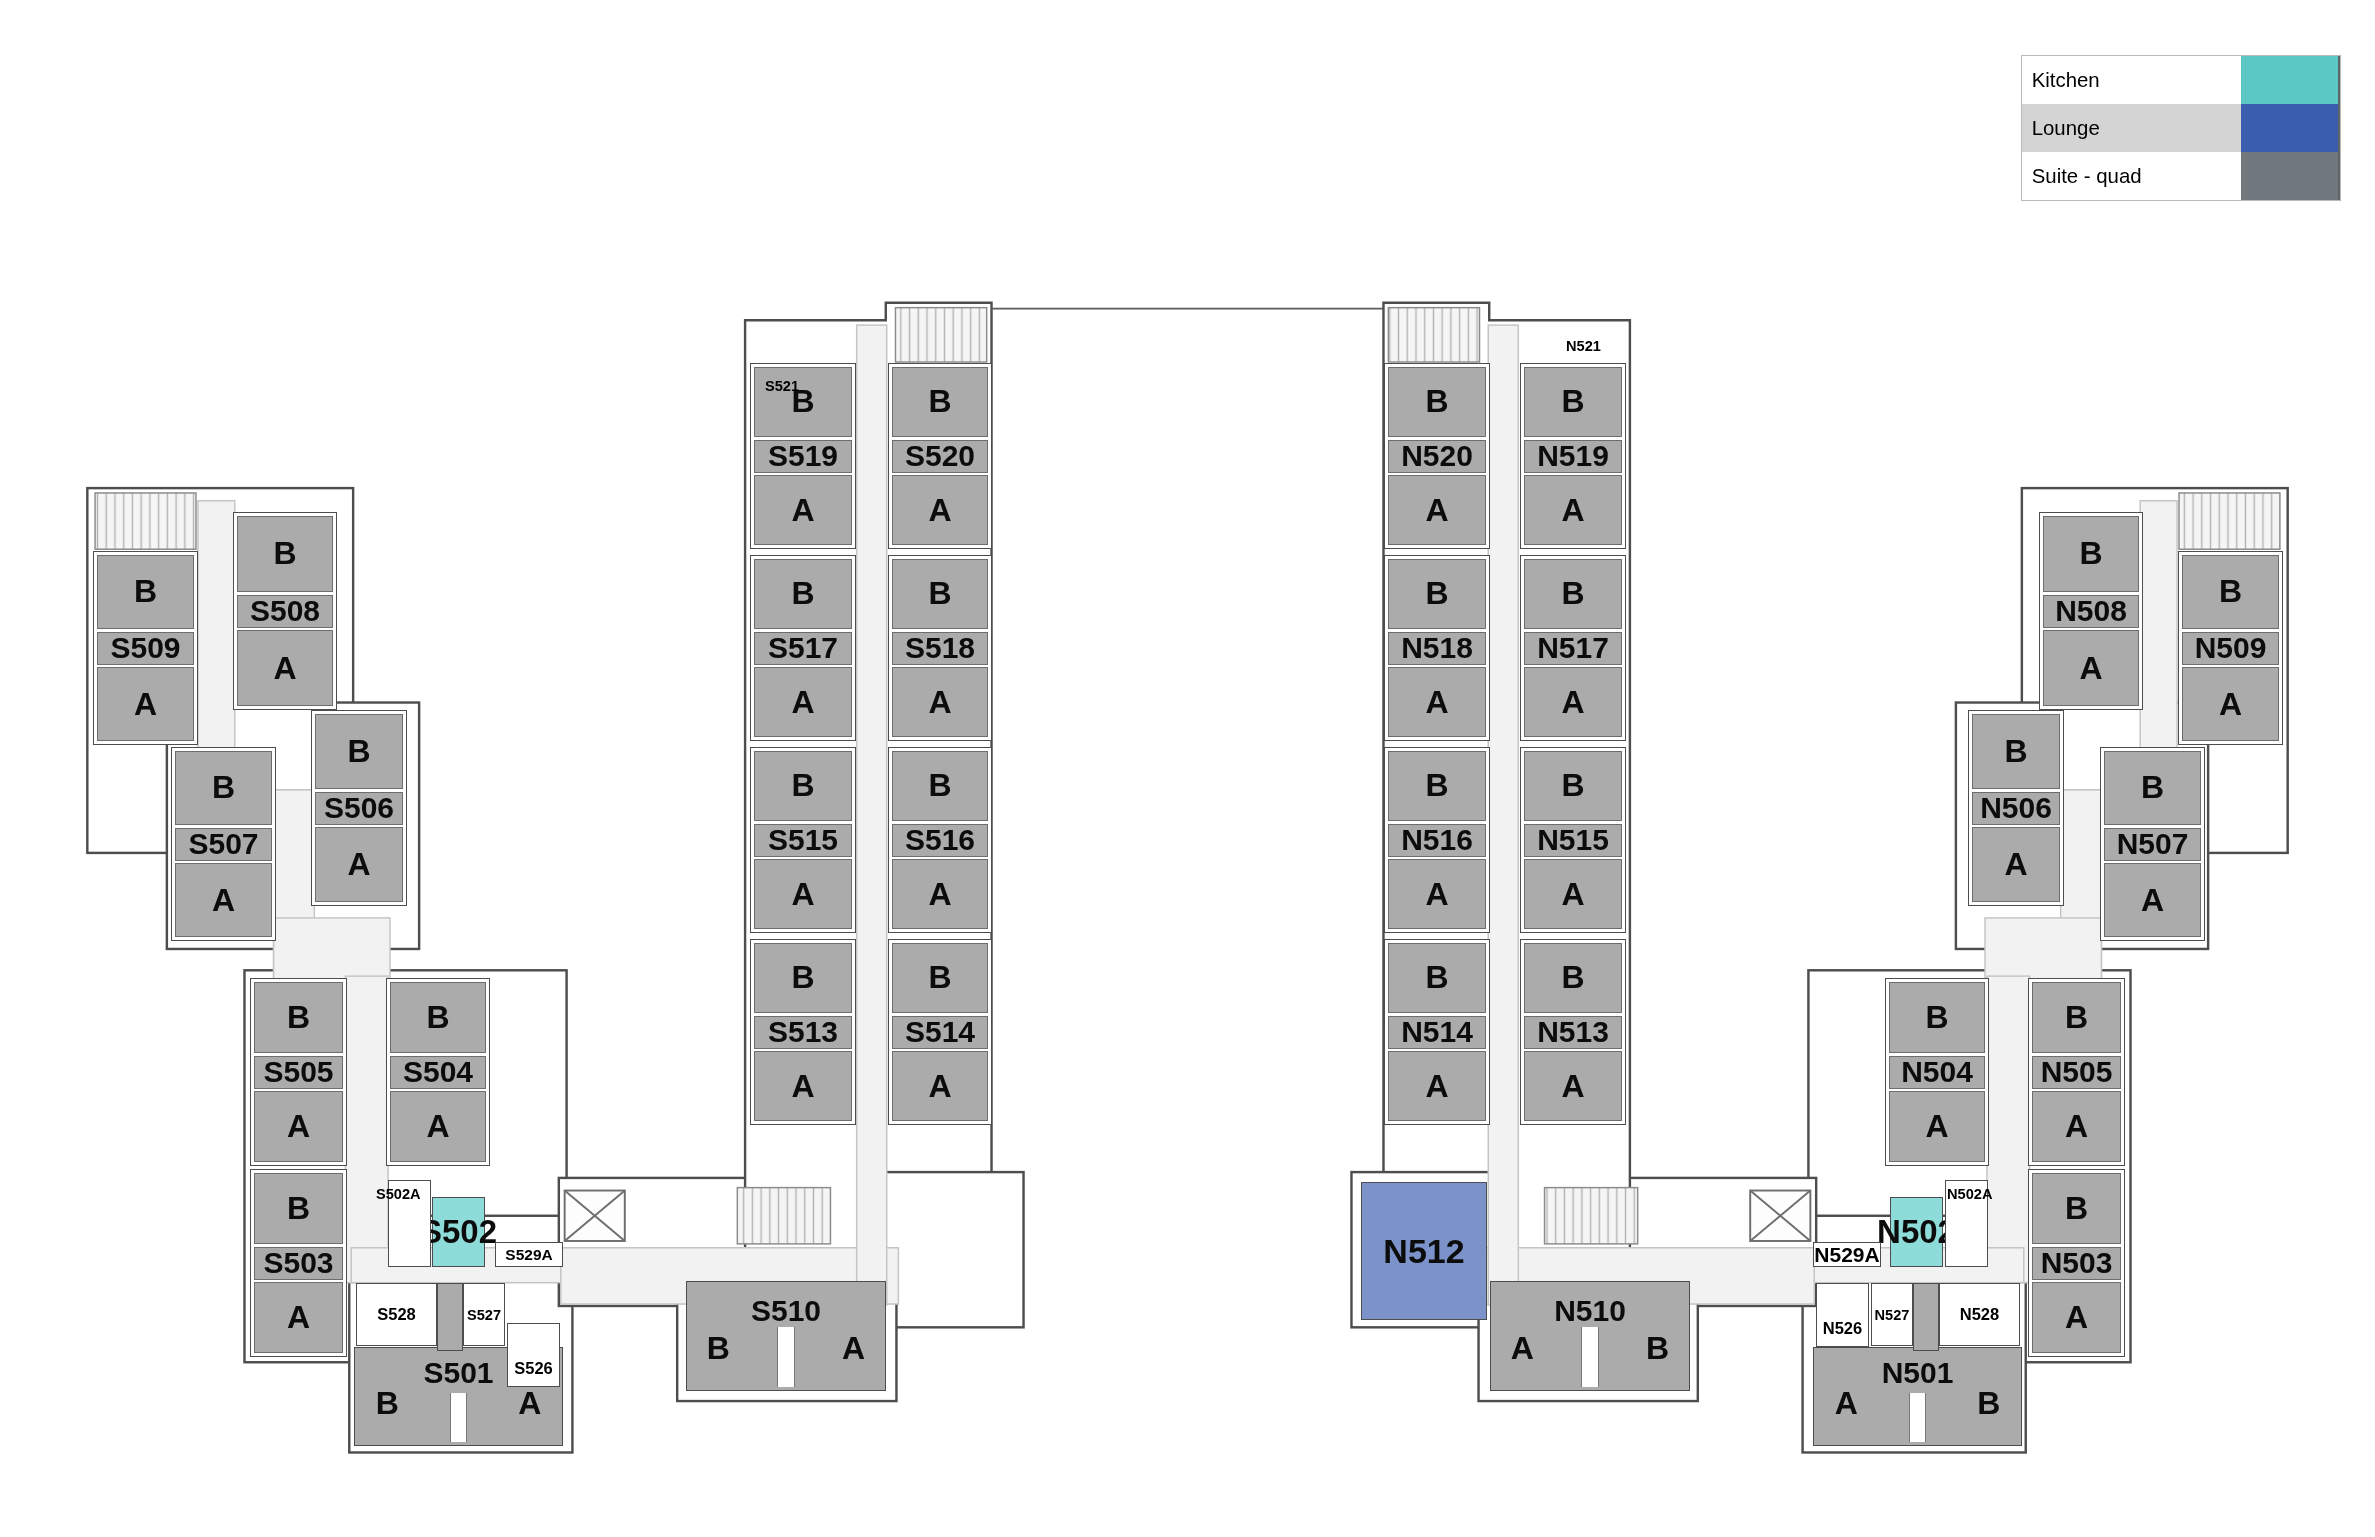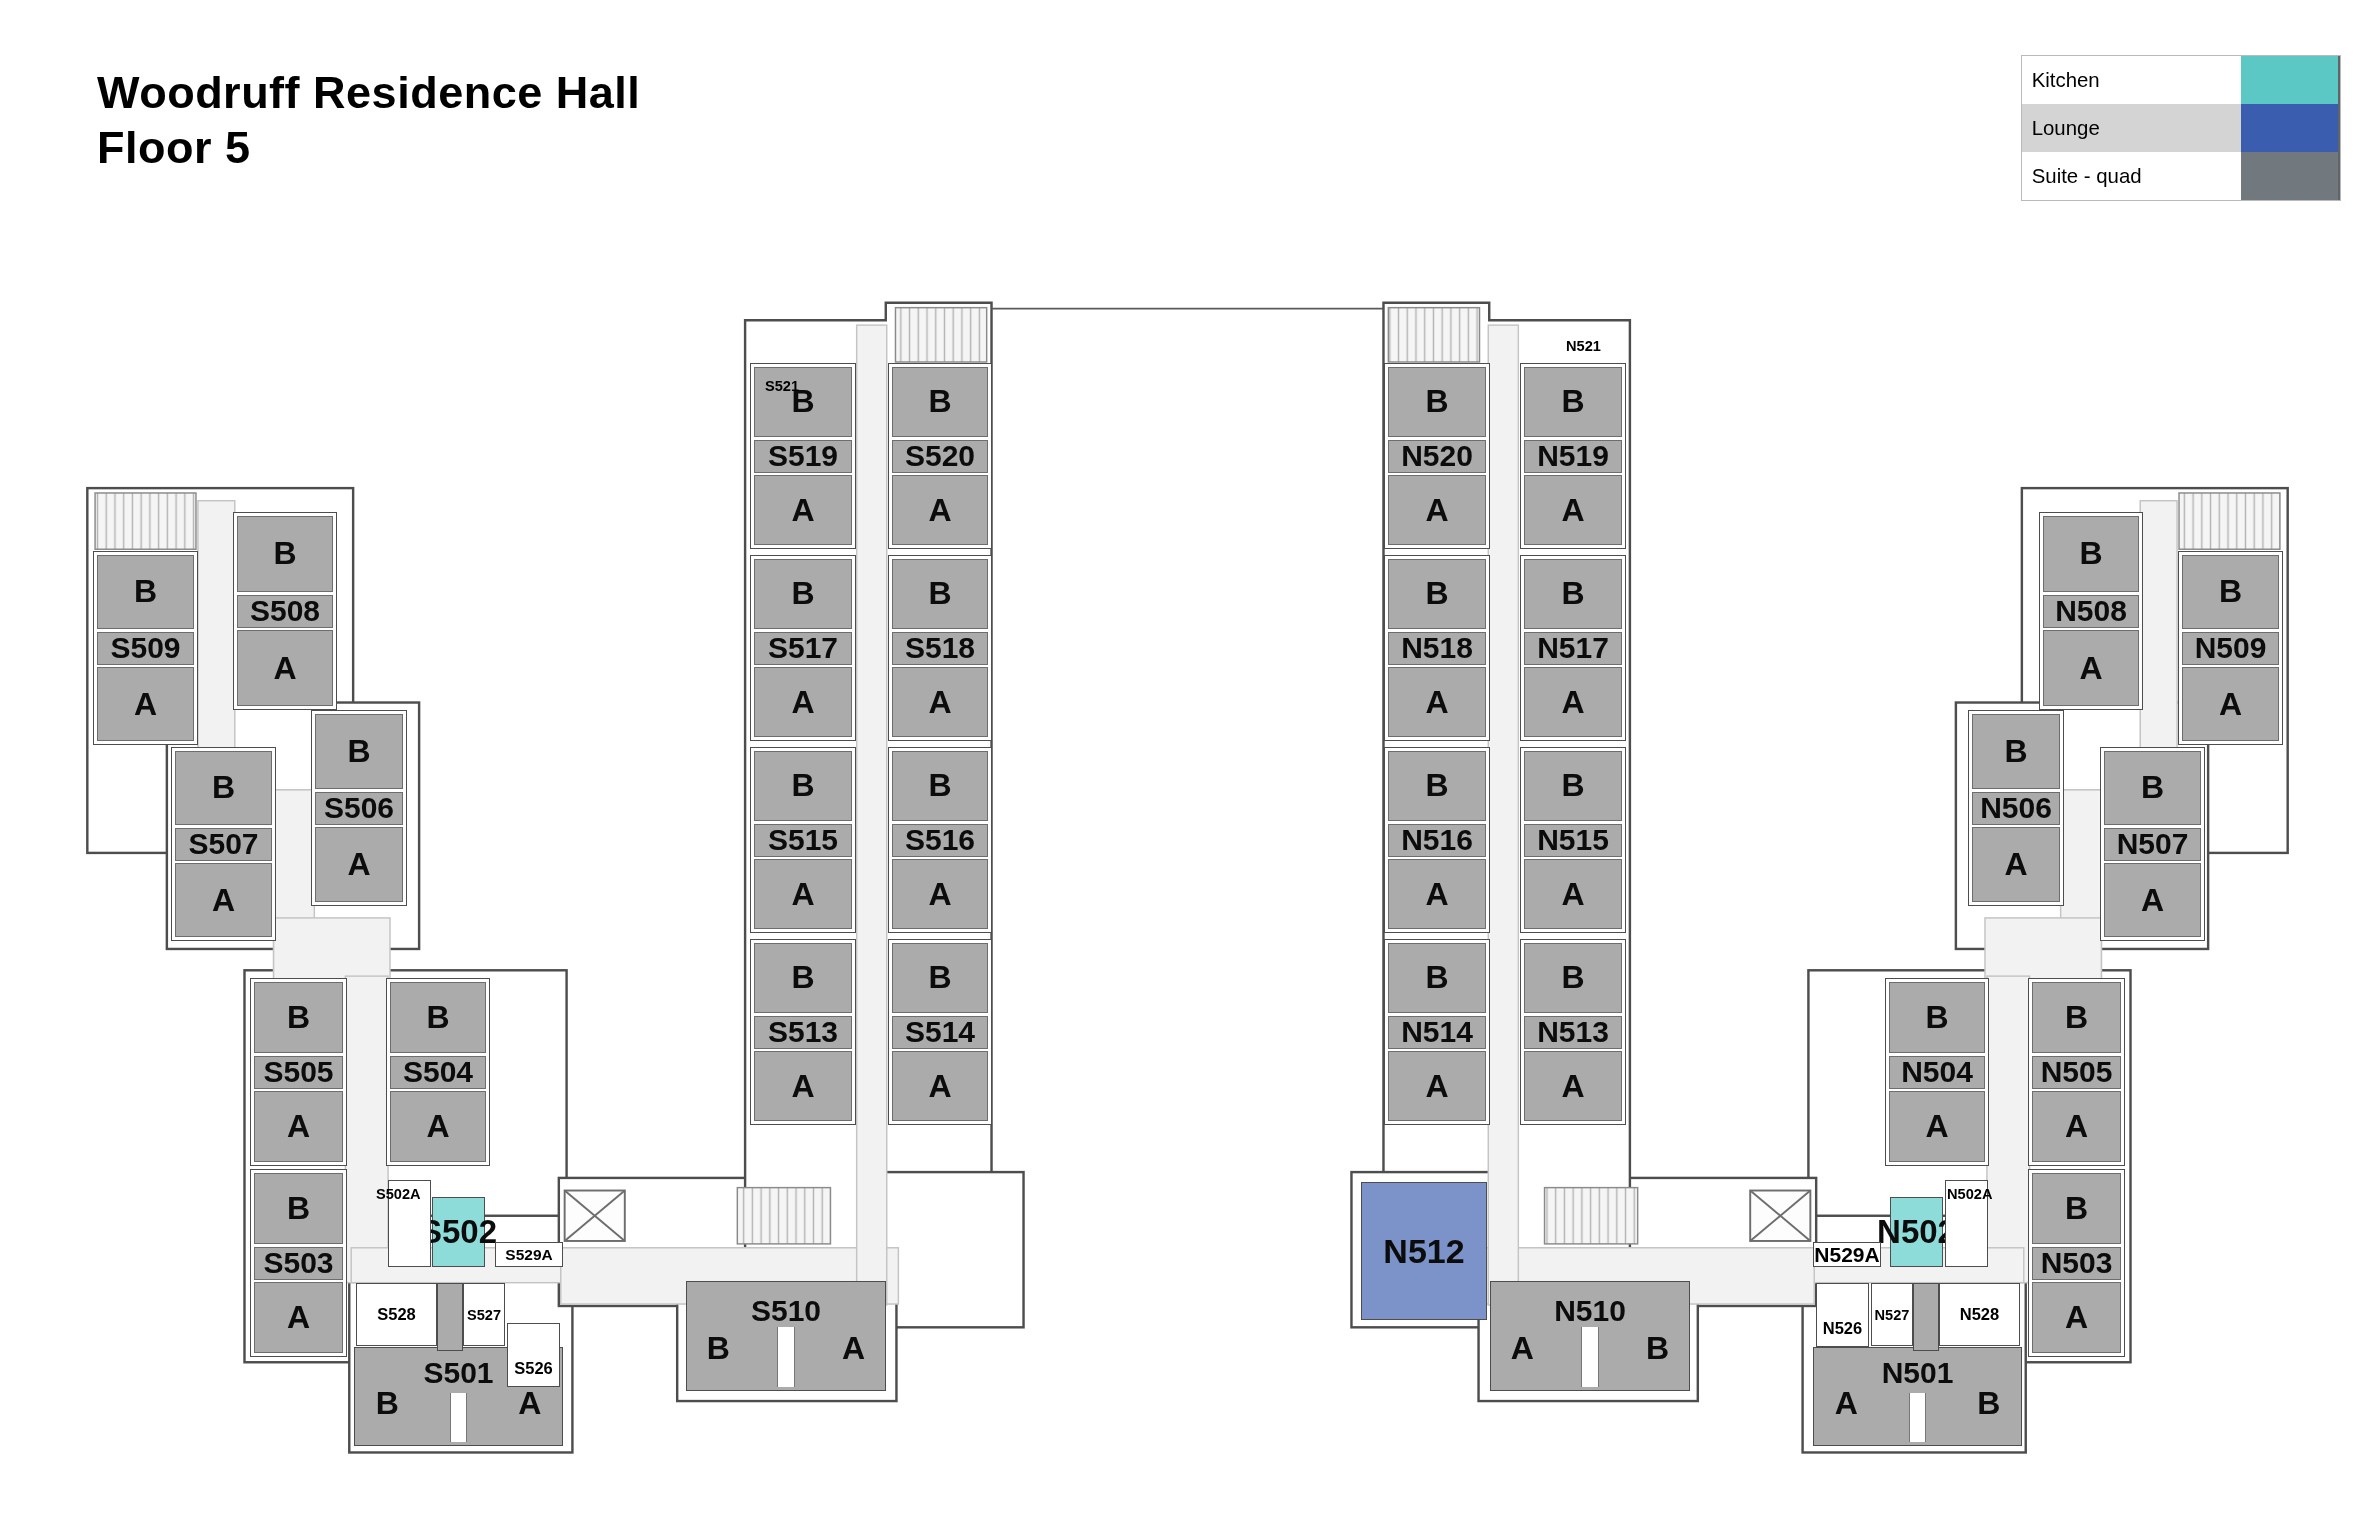--- a/index.html
+++ b/index.html
@@ -106,24 +106,20 @@
         <line x1="644" y1="1227" x2="582" y2="1279"></line>
       </g>
       <g>
         <rect x="1804" y="1227" width="62" height="52"></rect>
         <line x1="1804" y1="1227" x2="1866" y2="1279"></line>
         <line x1="1866" y1="1227" x2="1804" y2="1279"></line>
       </g>
     </g>
   </svg>
 
-  <div class="title">
-    <div>Woodruff Residence Hall</div>
-    <div>Floor 5</div>
-  </div>
 
   <div class="legend">
     <div class="lrow">
       <span class="llabel">Kitchen</span>
       <span class="lswatch" style="background:#5bc8c6;"></span>
     </div>
     <div class="lrow shaded">
       <span class="llabel">Lounge</span>
       <span class="lswatch" style="background:#3a5db0;"></span>
     </div>

